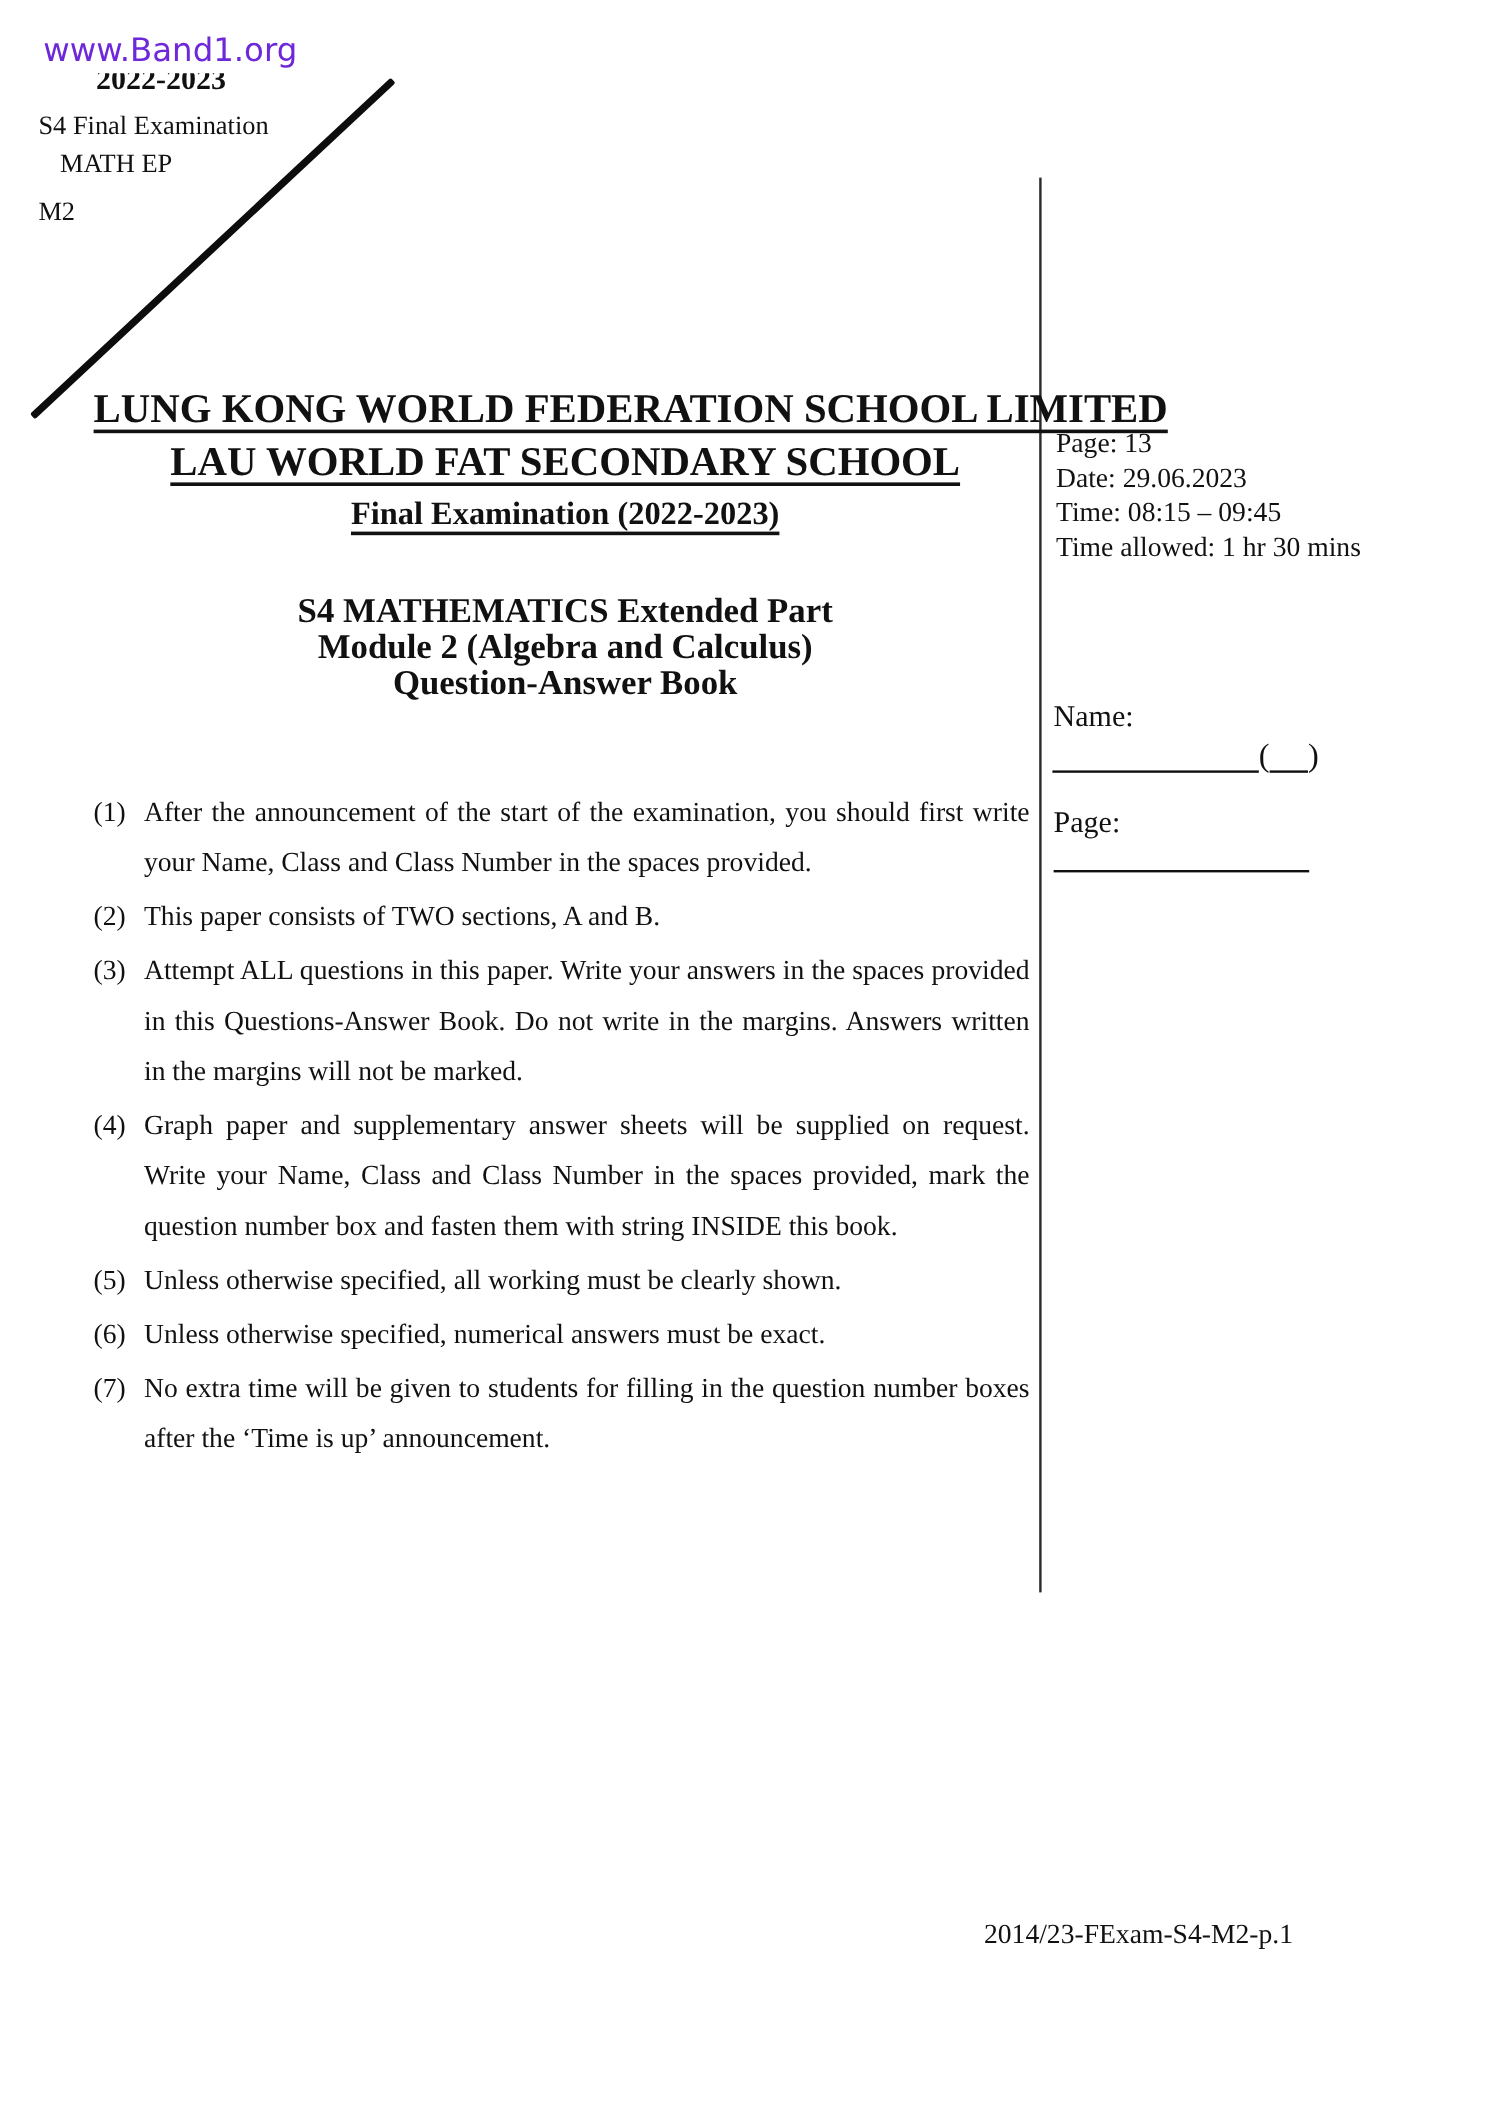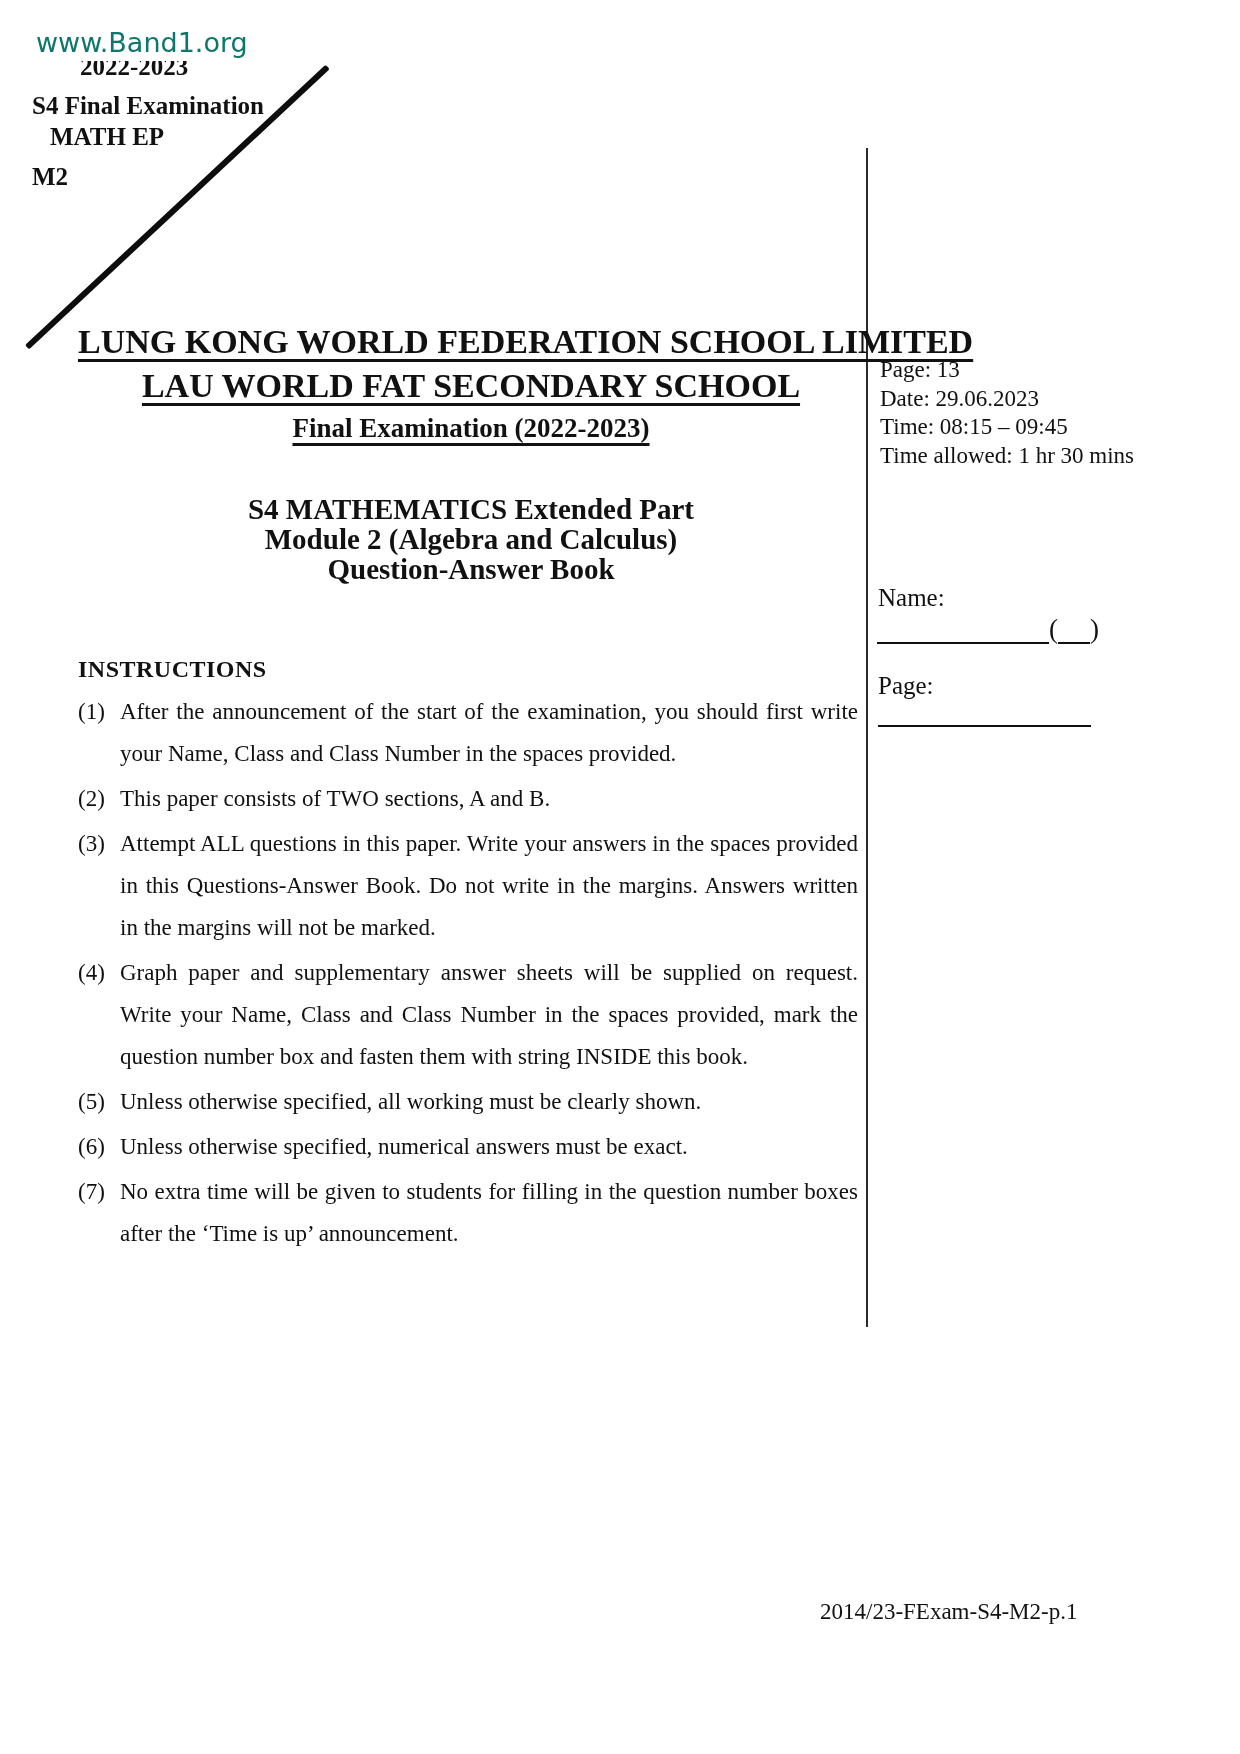--- a/index.html
+++ b/index.html
@@ -10,38 +10,38 @@
     background: #ffffff;
     font-family: "Liberation Serif", serif;
     color: #111;
     overflow: hidden;
   }
 
   
   .watermark {
     position: absolute; left: 36px; top: 27px;
     font-family: "DejaVu Sans", sans-serif;
-    font-size: 27px; color: #0f766e;
+    font-size: 27px; color: #6d28d9;
     background: #fff; padding: 0 4px 0 0;
     z-index: 3; white-space: nowrap;
   }
   .corner { position: absolute; left: 32px; top: 0; z-index: 2; }
   .corner-year-clip {
     position: absolute; left: 0; top: 61px;
     height: 26px; overflow: hidden;
   }
   .corner-year-clip span {
     display: block; margin-top: -11px;
     font-weight: bold; font-size: 25px; line-height: 34px;
     white-space: nowrap;
     margin-left: 48px;
   }
   .corner-line {
     position: absolute; left: 0;
-    font-weight: bold; font-size: 25px; white-space: nowrap;
+    font-weight: normal; font-size: 22px; white-space: nowrap;
   }
   .corner-c2 { top: 92px; }
   .corner-c3 { top: 123px; margin-left: 18px; }
   .corner-c4 { top: 163px; }
 
   
   .diagonal {
     position: absolute; left: 25px; top: 345px;
     width: 411px; height: 6px; background: #0d0d0d;
     transform-origin: 0 0; transform: rotate(-43deg);
@@ -140,21 +140,20 @@
   <div class="name-line-row">
     <span class="blank-main"></span>
       <span class="paren">(</span>
       <span class="blank-inner"></span>
       <span class="paren">)</span>
   </div>
   <div class="class-label">Page:</div>
   <div class="class-line"></div>
 
   <div class="instructions">
-    <div class="ins-heading">INSTRUCTIONS</div>
 
     <div class="ins-item">
       <span class="ins-num">(1)</span>
       <span class="ins-text">After the announcement of the start of the examination, you should first write your Name, Class and Class Number in the spaces provided.</span>
     </div>
     <div class="ins-item">
       <span class="ins-num">(2)</span>
       <span class="ins-text">This paper consists of TWO sections, A and B.</span>
     </div>
     <div class="ins-item">

